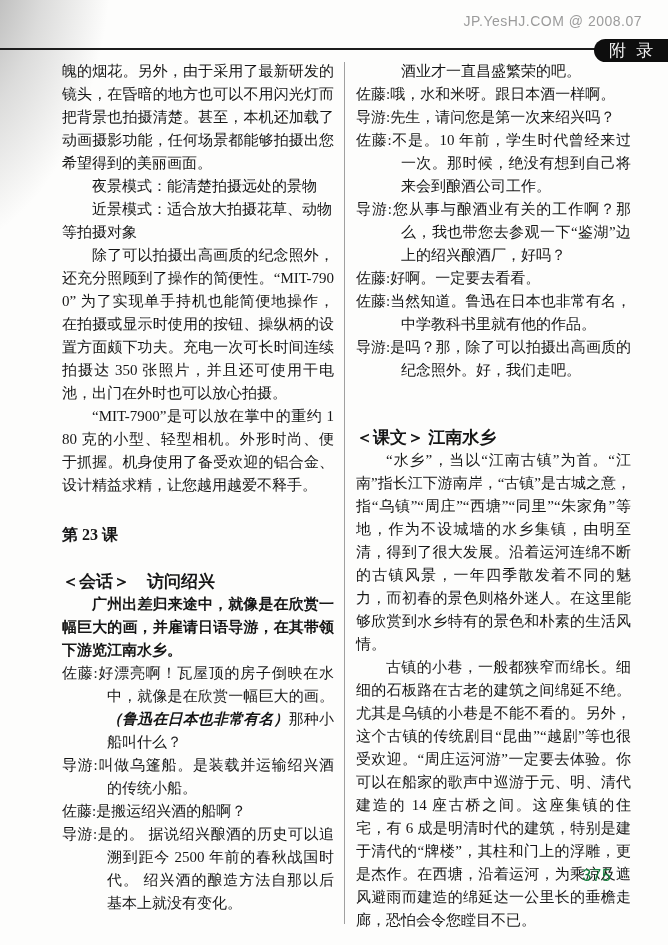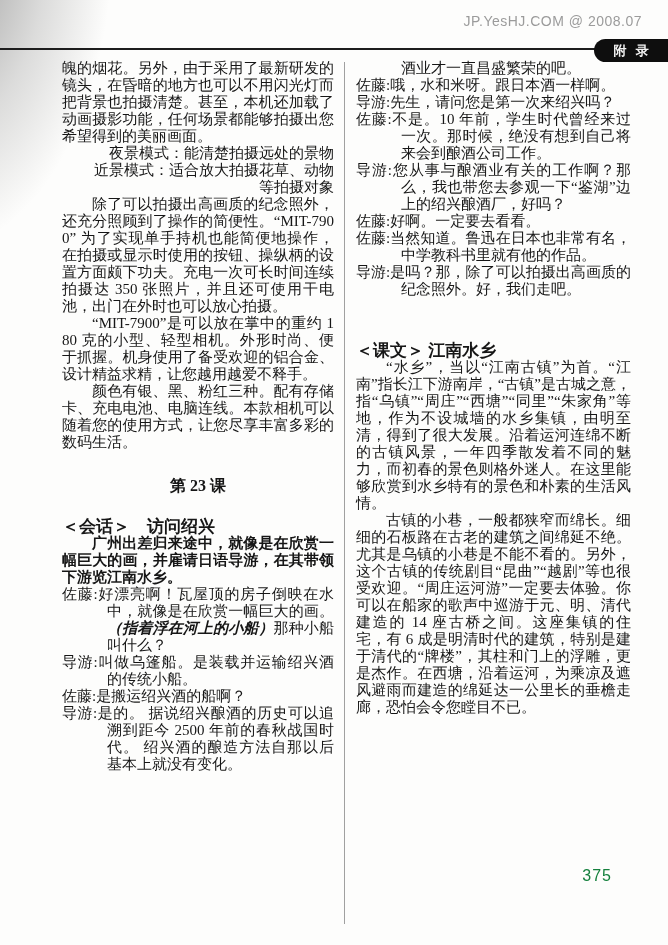--- a/index.html
+++ b/index.html
@@ -22,33 +22,33 @@
   .header-rule{
     position:absolute;top:48px;left:0;width:668px;height:2px;
     background:var(--rule,#1d1d1d);
   }
   .appendix-tab{
     position:absolute;top:39px;right:0;width:74px;height:23px;
     background:var(--tab-bg,#0e0e0e);border-radius:12px 0 0 12px;
     display:flex;align-items:center;justify-content:center;
   }
   .appendix-tab span{
-    color:#f2f2f2;font-size:13px;letter-spacing:3px;padding-left:3px;
-    font-family:"Liberation Serif","DejaVu Serif",serif;font-weight:bold;
+    color:#f2f2f2;font-size:17px;letter-spacing:3px;padding-left:3px;
+    font-family:"Liberation Serif","DejaVu Serif",serif;font-weight:normal;
   }
   .columns{position:absolute;top:60px;left:62px;width:570px;display:flex;}
   .col-left{width:272px;}
   .col-divider{width:1px;height:862px;background:var(--divider,#a0a0a0);margin:2px 11px 0 10px;}
   .col-right{width:275px;}
-  .blk{font-size:15px;line-height:17px;text-align:justify;word-break:break-all;}
+  .blk{font-size:15px;line-height:23px;text-align:justify;word-break:break-all;}
   .p{text-indent:2em;}
   .p0{text-indent:0;}
-  .line{text-indent:2em;text-align:right;}
+  .line{text-indent:2em;text-align:left;}
   .pb{text-indent:2em;font-weight:bold;}
-  .h1{font-weight:bold;font-size:16px;margin-top:26px;text-align:center;}
+  .h1{font-weight:bold;font-size:16px;margin-top:26px;text-align:left;}
   .h2{font-weight:bold;font-size:17px;margin-top:44px;text-align:left;}
   .h1 + .h2{margin-top:24px;}
   .dialog{padding-left:3em;text-indent:-3em;}
   .cont{padding-left:3em;text-indent:0;}
   .stage-direction{font-weight:bold;font-style:italic;}
   .page-number{
     position:absolute;top:867px;right:56px;
     font-family:"Liberation Sans","DejaVu Sans",sans-serif;
     font-size:16px;color:#15803d;letter-spacing:1px;
   }
@@ -64,25 +64,24 @@
     <span>附 录</span>
   </div>
 
   <div class="columns">
     <div class="col-left" id="col-left">
         <div class="blk p0">魄的烟花。另外，由于采用了最新研发的镜头，在昏暗的地方也可以不用闪光灯而把背景也拍摄清楚。甚至，本机还加载了动画摄影功能，任何场景都能够拍摄出您希望得到的美丽画面。</div>
         <div class="blk line">夜景模式：能清楚拍摄远处的景物</div>
         <div class="blk line">近景模式：适合放大拍摄花草、动物等拍摄对象</div>
         <div class="blk p">除了可以拍摄出高画质的纪念照外，还充分照顾到了操作的简便性。“MIT-7900” 为了实现单手持机也能简便地操作，在拍摄或显示时使用的按钮、操纵柄的设置方面颇下功夫。充电一次可长时间连续拍摄达 350 张照片，并且还可使用干电池，出门在外时也可以放心拍摄。</div>
         <div class="blk p">“MIT-7900”是可以放在掌中的重约 180 克的小型、轻型相机。外形时尚、便于抓握。机身使用了备受欢迎的铝合金、设计精益求精，让您越用越爱不释手。</div>
-        <div class="blk p">颜色有银、黑、粉红三种。配有存储卡、充电电池、电脑连线。本款相机可以随着您的使用方式，让您尽享丰富多彩的数码生活。</div>
         <div class="blk h1">第 23 课</div>
         <div class="blk h2">＜会话＞　访问绍兴</div>
         <div class="blk pb">广州出差归来途中，就像是在欣赏一幅巨大的画，并雇请日语导游，在其带领下游览江南水乡。</div>
-        <div class="blk dialog"><span class="speaker">佐藤:</span><span>好漂亮啊！瓦屋顶的房子倒映在水中，就像是在欣赏一幅巨大的画。</span><span class="stage-direction">（指着浮在河上的小船）</span><span>那种小船叫什么？</span></div>
+        <div class="blk dialog"><span class="speaker">佐藤:</span><span>好漂亮啊！瓦屋顶的房子倒映在水中，就像是在欣赏一幅巨大的画。</span><span class="stage-direction">（鲁迅在日本也非常有名）</span><span>那种小船叫什么？</span></div>
         <div class="blk dialog"><span class="speaker">导游:</span><span>叫做乌篷船。是装载并运输绍兴酒的传统小船。</span></div>
         <div class="blk dialog"><span class="speaker">佐藤:</span><span>是搬运绍兴酒的船啊？</span></div>
         <div class="blk dialog"><span class="speaker">导游:</span><span>是的。 据说绍兴酿酒的历史可以追溯到距今 2500 年前的春秋战国时代。 绍兴酒的酿造方法自那以后基本上就没有变化。</span></div>
       </div>
     <div class="col-divider"></div>
     <div class="col-right" id="col-right">
         <div class="blk cont">酒业才一直昌盛繁荣的吧。</div>
         <div class="blk dialog"><span class="speaker">佐藤:</span><span>哦，水和米呀。跟日本酒一样啊。</span></div>
         <div class="blk dialog"><span class="speaker">导游:</span><span>先生，请问您是第一次来绍兴吗？</span></div>
         <div class="blk dialog"><span class="speaker">佐藤:</span><span>不是。10 年前，学生时代曾经来过一次。那时候，绝没有想到自己将来会到酿酒公司工作。</span></div>

